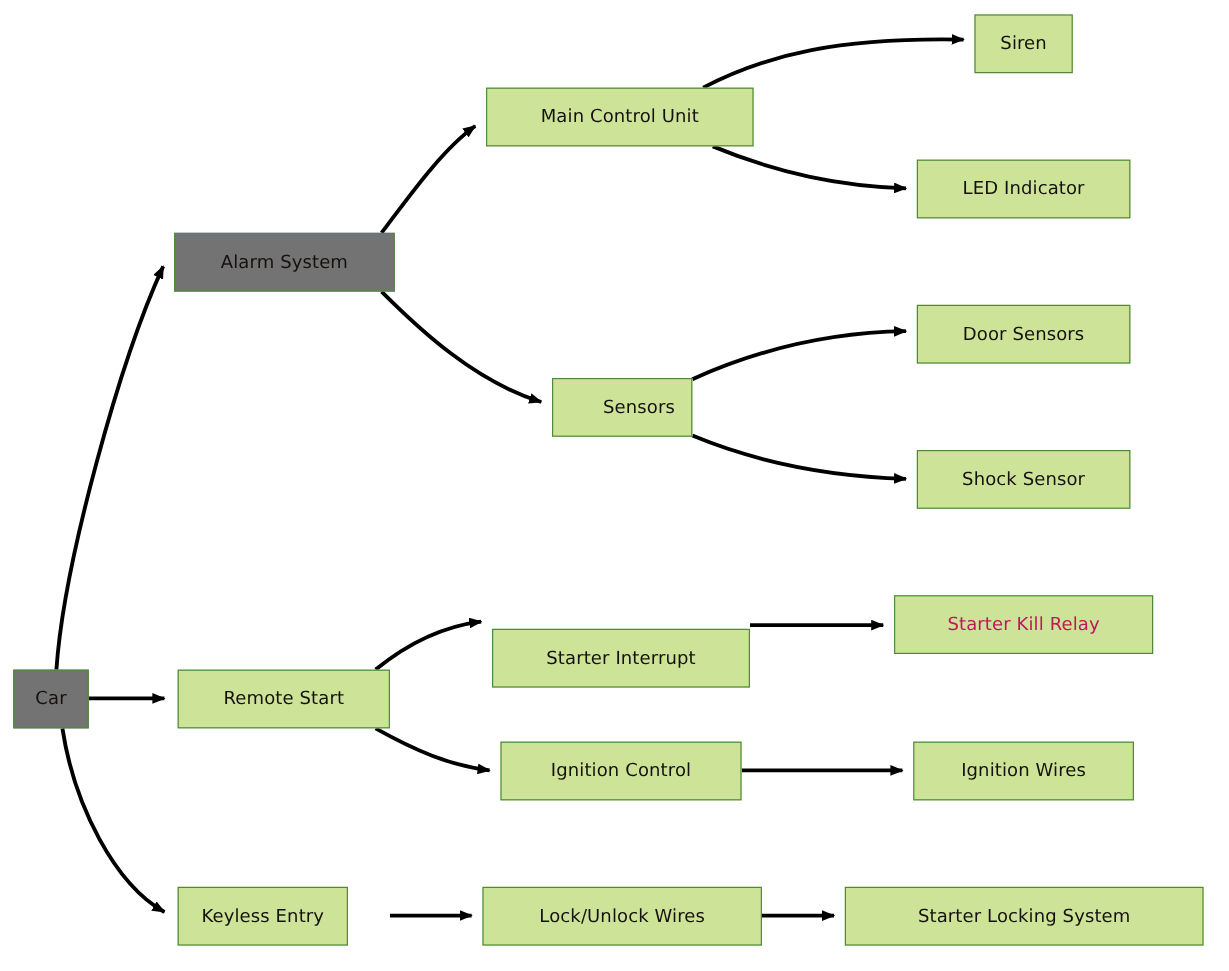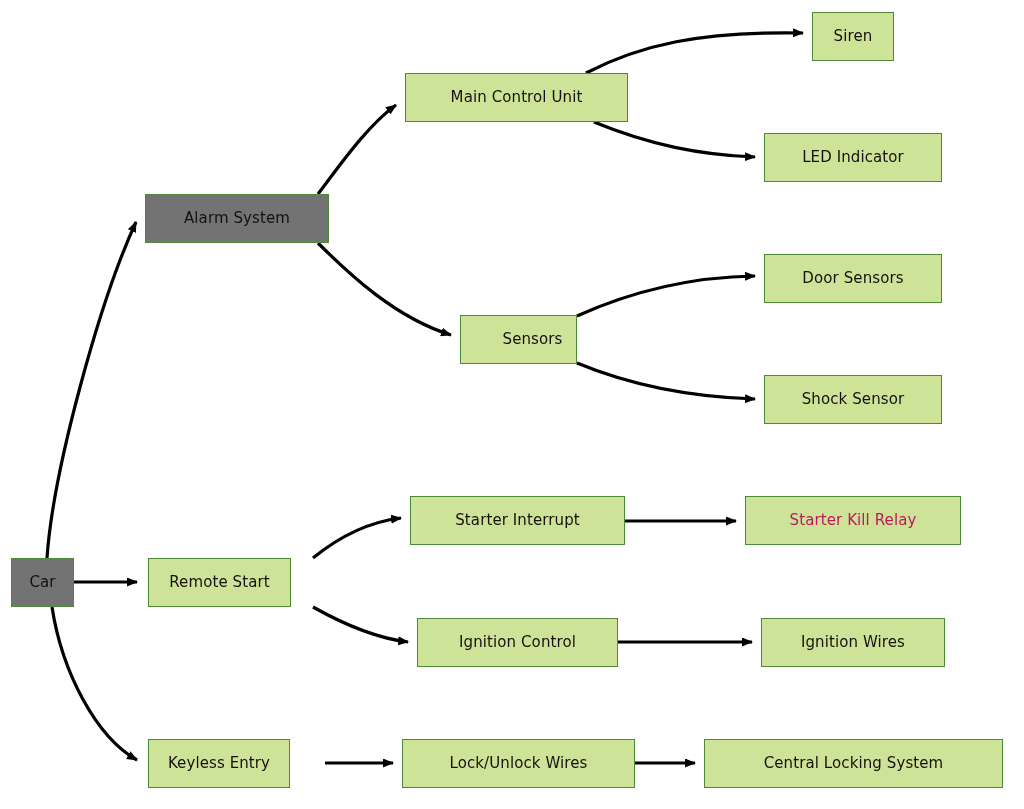--- a/index.html
+++ b/index.html
@@ -93,39 +93,39 @@
       </div>
       <div class="node" style="left: 460px; top: 315px; width: 117px; height: 49px; background: rgb(205, 228, 152); border-color: rgb(78, 138, 58); color: rgb(22, 17, 15); padding-left: 28px;">
         <span class="node-label">Sensors</span>
       </div>
       <div class="node" style="left: 764px; top: 254px; width: 178px; height: 49px; background: rgb(205, 228, 152); border-color: rgb(78, 138, 58); color: rgb(22, 17, 15);">
         <span class="node-label">Door Sensors</span>
       </div>
       <div class="node" style="left: 764px; top: 375px; width: 178px; height: 49px; background: rgb(205, 228, 152); border-color: rgb(78, 138, 58); color: rgb(22, 17, 15);">
         <span class="node-label">Shock Sensor</span>
       </div>
-      <div class="node" style="left: 148px; top: 558px; width: 143px; height: 49px; background: rgb(205, 228, 152); border-color: rgb(78, 138, 58); color: rgb(22, 17, 15);">
+      <div class="node" style="left: 148px; top: 558px; width: 177px; height: 49px; background: rgb(205, 228, 152); border-color: rgb(78, 138, 58); color: rgb(22, 17, 15);">
         <span class="node-label">Remote Start</span>
       </div>
-      <div class="node" style="left: 410px; top: 496px; width: 215px; height: 49px; background: rgb(205, 228, 152); border-color: rgb(78, 138, 58); color: rgb(22, 17, 15);">
+      <div class="node" style="left: 410px; top: 524px; width: 215px; height: 49px; background: rgb(205, 228, 152); border-color: rgb(78, 138, 58); color: rgb(22, 17, 15);">
         <span class="node-label">Starter Interrupt</span>
       </div>
       <div class="node" style="left: 745px; top: 496px; width: 216px; height: 49px; background: rgb(205, 228, 152); border-color: rgb(78, 138, 58); color: #be185d;">
         <span class="node-label">Starter Kill Relay</span>
       </div>
       <div class="node" style="left: 417px; top: 618px; width: 201px; height: 49px; background: rgb(205, 228, 152); border-color: rgb(78, 138, 58); color: rgb(22, 17, 15);">
         <span class="node-label">Ignition Control</span>
       </div>
       <div class="node" style="left: 761px; top: 618px; width: 184px; height: 49px; background: rgb(205, 228, 152); border-color: rgb(78, 138, 58); color: rgb(22, 17, 15);">
         <span class="node-label">Ignition Wires</span>
       </div>
       <div class="node" style="left: 148px; top: 739px; width: 142px; height: 49px; background: rgb(205, 228, 152); border-color: rgb(78, 138, 58); color: rgb(22, 17, 15);">
         <span class="node-label">Keyless Entry</span>
       </div>
       <div class="node" style="left: 402px; top: 739px; width: 233px; height: 49px; background: rgb(205, 228, 152); border-color: rgb(78, 138, 58); color: rgb(22, 17, 15);">
         <span class="node-label">Lock/Unlock Wires</span>
       </div>
       <div class="node" style="left: 704px; top: 739px; width: 299px; height: 49px; background: rgb(205, 228, 152); border-color: rgb(78, 138, 58); color: rgb(22, 17, 15);">
-        <span class="node-label">Central Locking System</span>
+        <span class="node-label">Starter Locking System</span>
       </div>
     </div>
 
 </div>
 
 </body></html>

